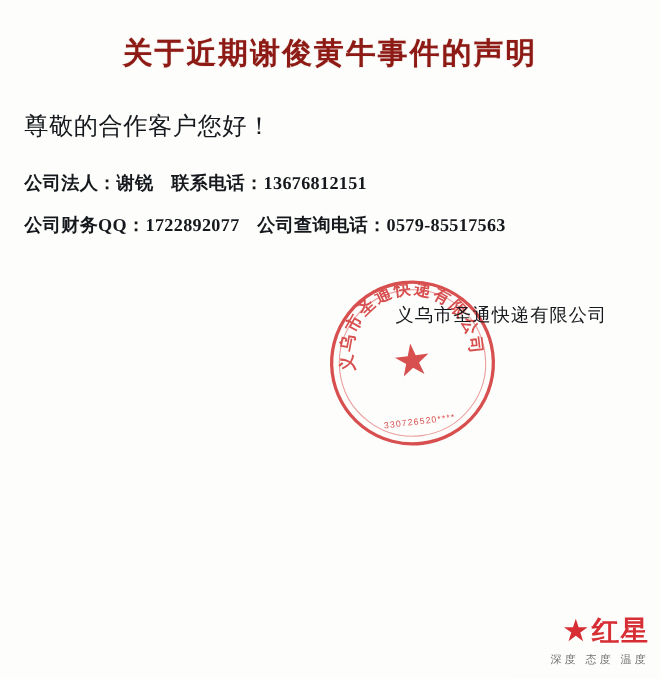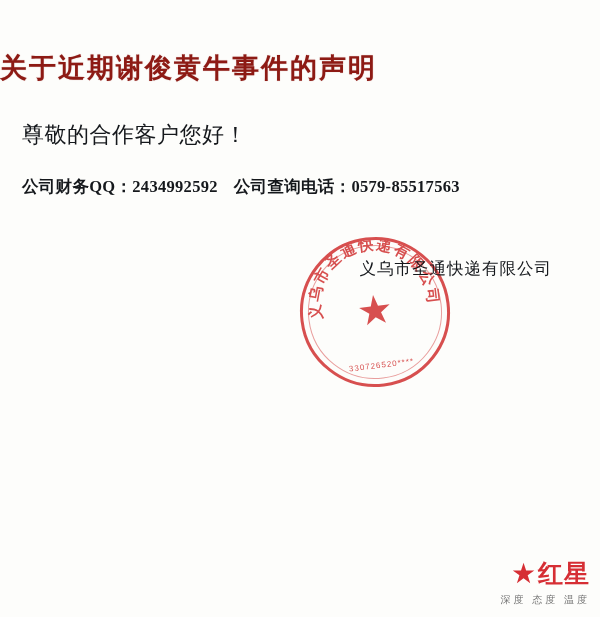--- a/index.html
+++ b/index.html
@@ -14,27 +14,27 @@
     overflow: hidden;
   }
   .page {
     position: relative;
     width: 600px;
     height: 617px;
     background: #fdfdfb;
     box-sizing: border-box;
   }
   .doc-title {
-    text-align: left;
+    text-align: center;
     font-family: "Liberation Serif", serif;
     font-weight: bold;
     font-size: 27px;
     letter-spacing: 2px;
     color: #8d1a14;
-    padding-top: 50px;
+    padding-top: 30px;
     padding-bottom: 4px;
     text-shadow: 0 0 1px rgba(141,26,20,0.4);
   }
   .salutation {
     font-family: "Liberation Serif", serif;
     font-size: 22px;
     color: #15181c;
     margin: 30px 0 0 22px;
     letter-spacing: 0.5px;
   }
@@ -184,21 +184,24 @@
 
 <div class="page">
 
   <div class="doc-title">关于近期谢俊黄牛事件的声明</div>
 
   <div class="salutation">尊敬的合作客户您好！</div>
 
 
   <div class="contact-block">
     <div class="contact-line">
-      <span class="strong">公司财务QQ：</span><span class="strong">2434992592</span><span class="gap"></span><span class="strong">公司查询电话：</span><span class="strong">0579-85517563</span>
+      <span class="strong">公司法人：</span><span class="strong">谢锐</span><span class="gap"></span><span class="strong">联系电话：</span><span class="strong">13676812151</span>
+    </div>
+    <div class="contact-line">
+      <span class="strong">公司财务QQ：</span><span class="strong">1722892077</span><span class="gap"></span><span class="strong">公司查询电话：</span><span class="strong">0579-85517563</span>
     </div>
   </div>
 
   <div class="signature-area">
 
     <div class="seal">
       <div class="seal-inner"></div>
       <svg class="seal-arc" viewBox="0 0 144 144">
         <defs>
           <path id="arcpath" d="M 20,78 A 54,54 0 1 1 124,78"></path>

